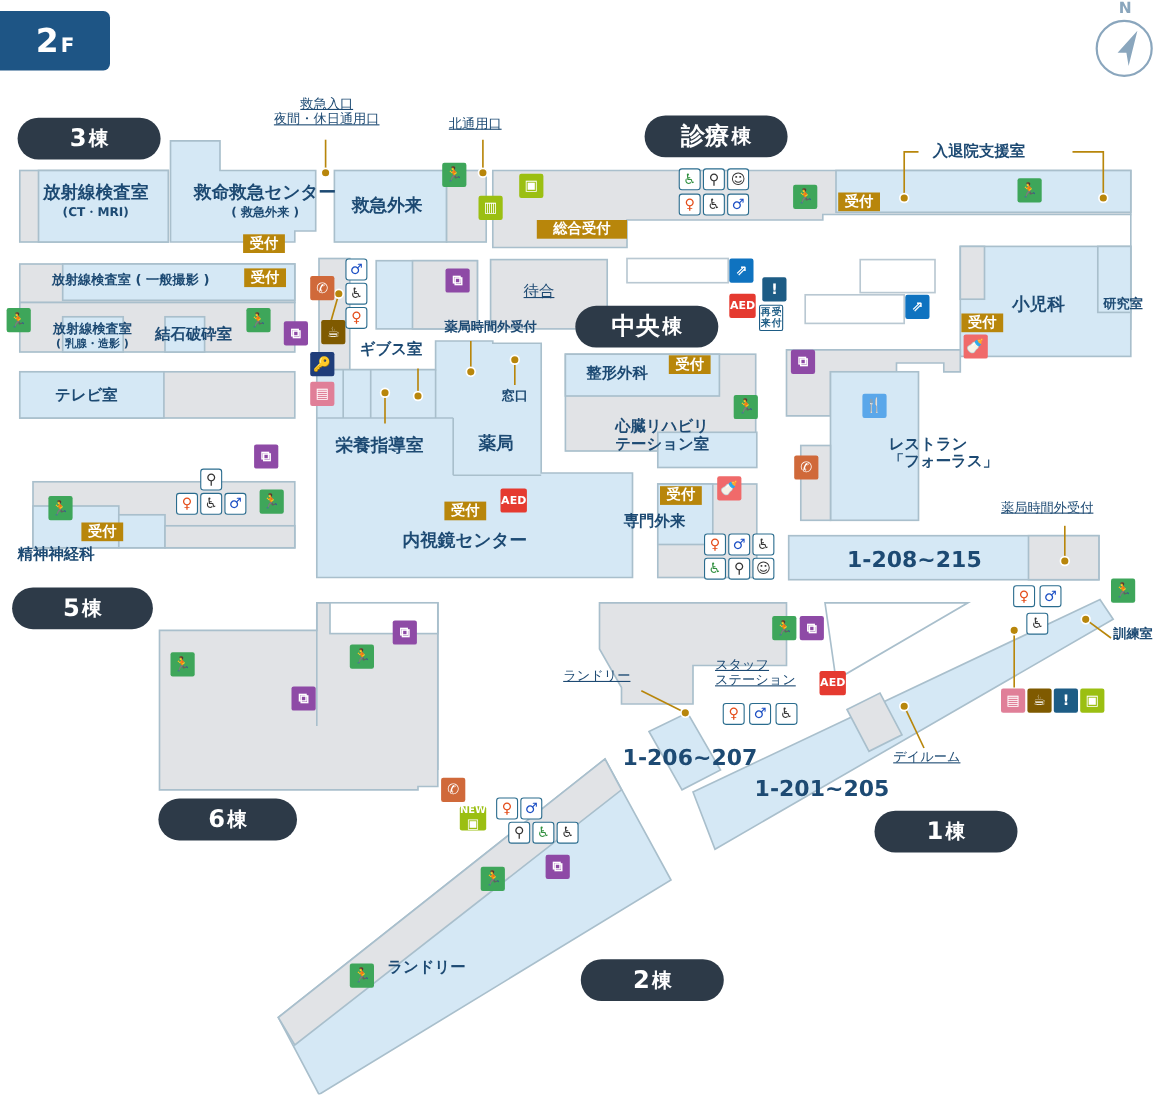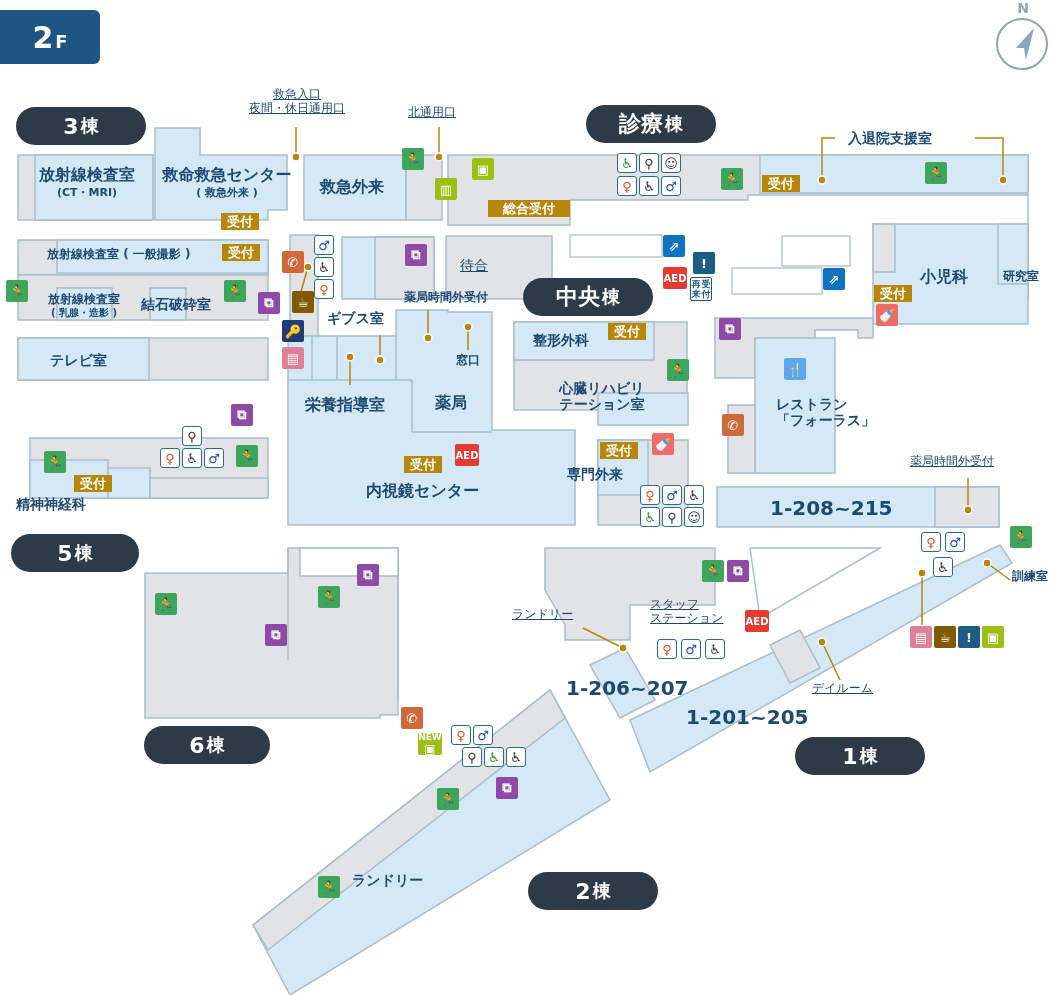--- a/index.html
+++ b/index.html
@@ -208,50 +208,50 @@
 <div class="lbl sm plain c" style="left:237px;top:88px;width:120px;">
   <div>救急入口</div>
   <div>夜間・休日通用口</div>
 </div>
 <div class="lbl sm plain" style="left:408px;top:106px;">北通用口</div>
 
 <div class="lbl lg c" style="left:32px;top:166px;width:110px;">
   <div>放射線検査室</div>
   <div class="sm" style="font-size:11px;margin-top:3px;">(CT・MRI)</div>
 </div>
-<div class="lbl lg c" style="left:156px;top:166px;width:142px;">
+<div class="lbl lg c" style="left:170px;top:166px;width:142px;">
   <div>救命救急センター</div>
   <div style="font-size:11px;margin-top:3px;">( 救急外来 )</div>
 </div>
 <div class="lbl lg" style="left:320px;top:178px;">救急外来</div>
 <div class="lbl sm" style="left:47px;top:248px;">放射線検査室 ( 一般撮影 )</div>
 <div class="lbl sm c" style="left:38px;top:293px;width:92px;">
   <div>放射線検査室</div>
   <div style="font-size:10px;">( 乳腺・造影 )</div>
 </div>
 <div class="lbl md" style="left:141px;top:296px;">結石破砕室</div>
 <div class="lbl md" style="left:50px;top:352px;">テレビ室</div>
-<div class="lbl md plain" style="left:460px;top:257px;">待合</div>
+<div class="lbl md plain" style="left:476px;top:257px;">待合</div>
 <div class="lbl sm" style="left:404px;top:291px;">薬局時間外受付</div>
 <div class="lbl md" style="left:327px;top:310px;">ギブス室</div>
 <div class="lbl sm" style="left:456px;top:354px;">窓口</div>
 <div class="lbl lg" style="left:305px;top:396px;">栄養指導室</div>
 <div class="lbl lg" style="left:435px;top:394px;">薬局</div>
 <div class="lbl lg" style="left:366px;top:482px;">内視鏡センター</div>
 <div class="lbl md" style="left:533px;top:332px;">整形外科</div>
 <div class="lbl md c" style="left:552px;top:380px;width:100px;">
   <div>心臓リハビリ</div>
   <div>テーション室</div>
 </div>
 <div class="lbl md" style="left:567px;top:466px;">専門外来</div>
 <div class="lbl md" style="left:16px;top:496px;">精神神経科</div>
 <div class="lbl md" style="left:848px;top:130px;">入退院支援室</div>
 <div class="lbl lg" style="left:920px;top:268px;">小児科</div>
 <div class="lbl sm" style="left:1003px;top:270px;">研究室</div>
-<div class="lbl md" style="left:776px;top:396px;">
+<div class="lbl md" style="left:808px;top:396px;">
   <div>レストラン</div>
   <div>「フォーラス」</div>
 </div>
 <div class="lbl sm plain" style="left:910px;top:455px;">薬局時間外受付</div>
 <div class="lbl num" style="left:770px;top:497px;">1-208~215</div>
 <div class="lbl sm" style="left:1012px;top:570px;">訓練室</div>
 <div class="lbl sm plain" style="left:512px;top:608px;">ランドリー</div>
 <div class="lbl sm plain" style="left:650px;top:598px;">
   <div>スタッフ</div>
   <div>ステーション</div>

